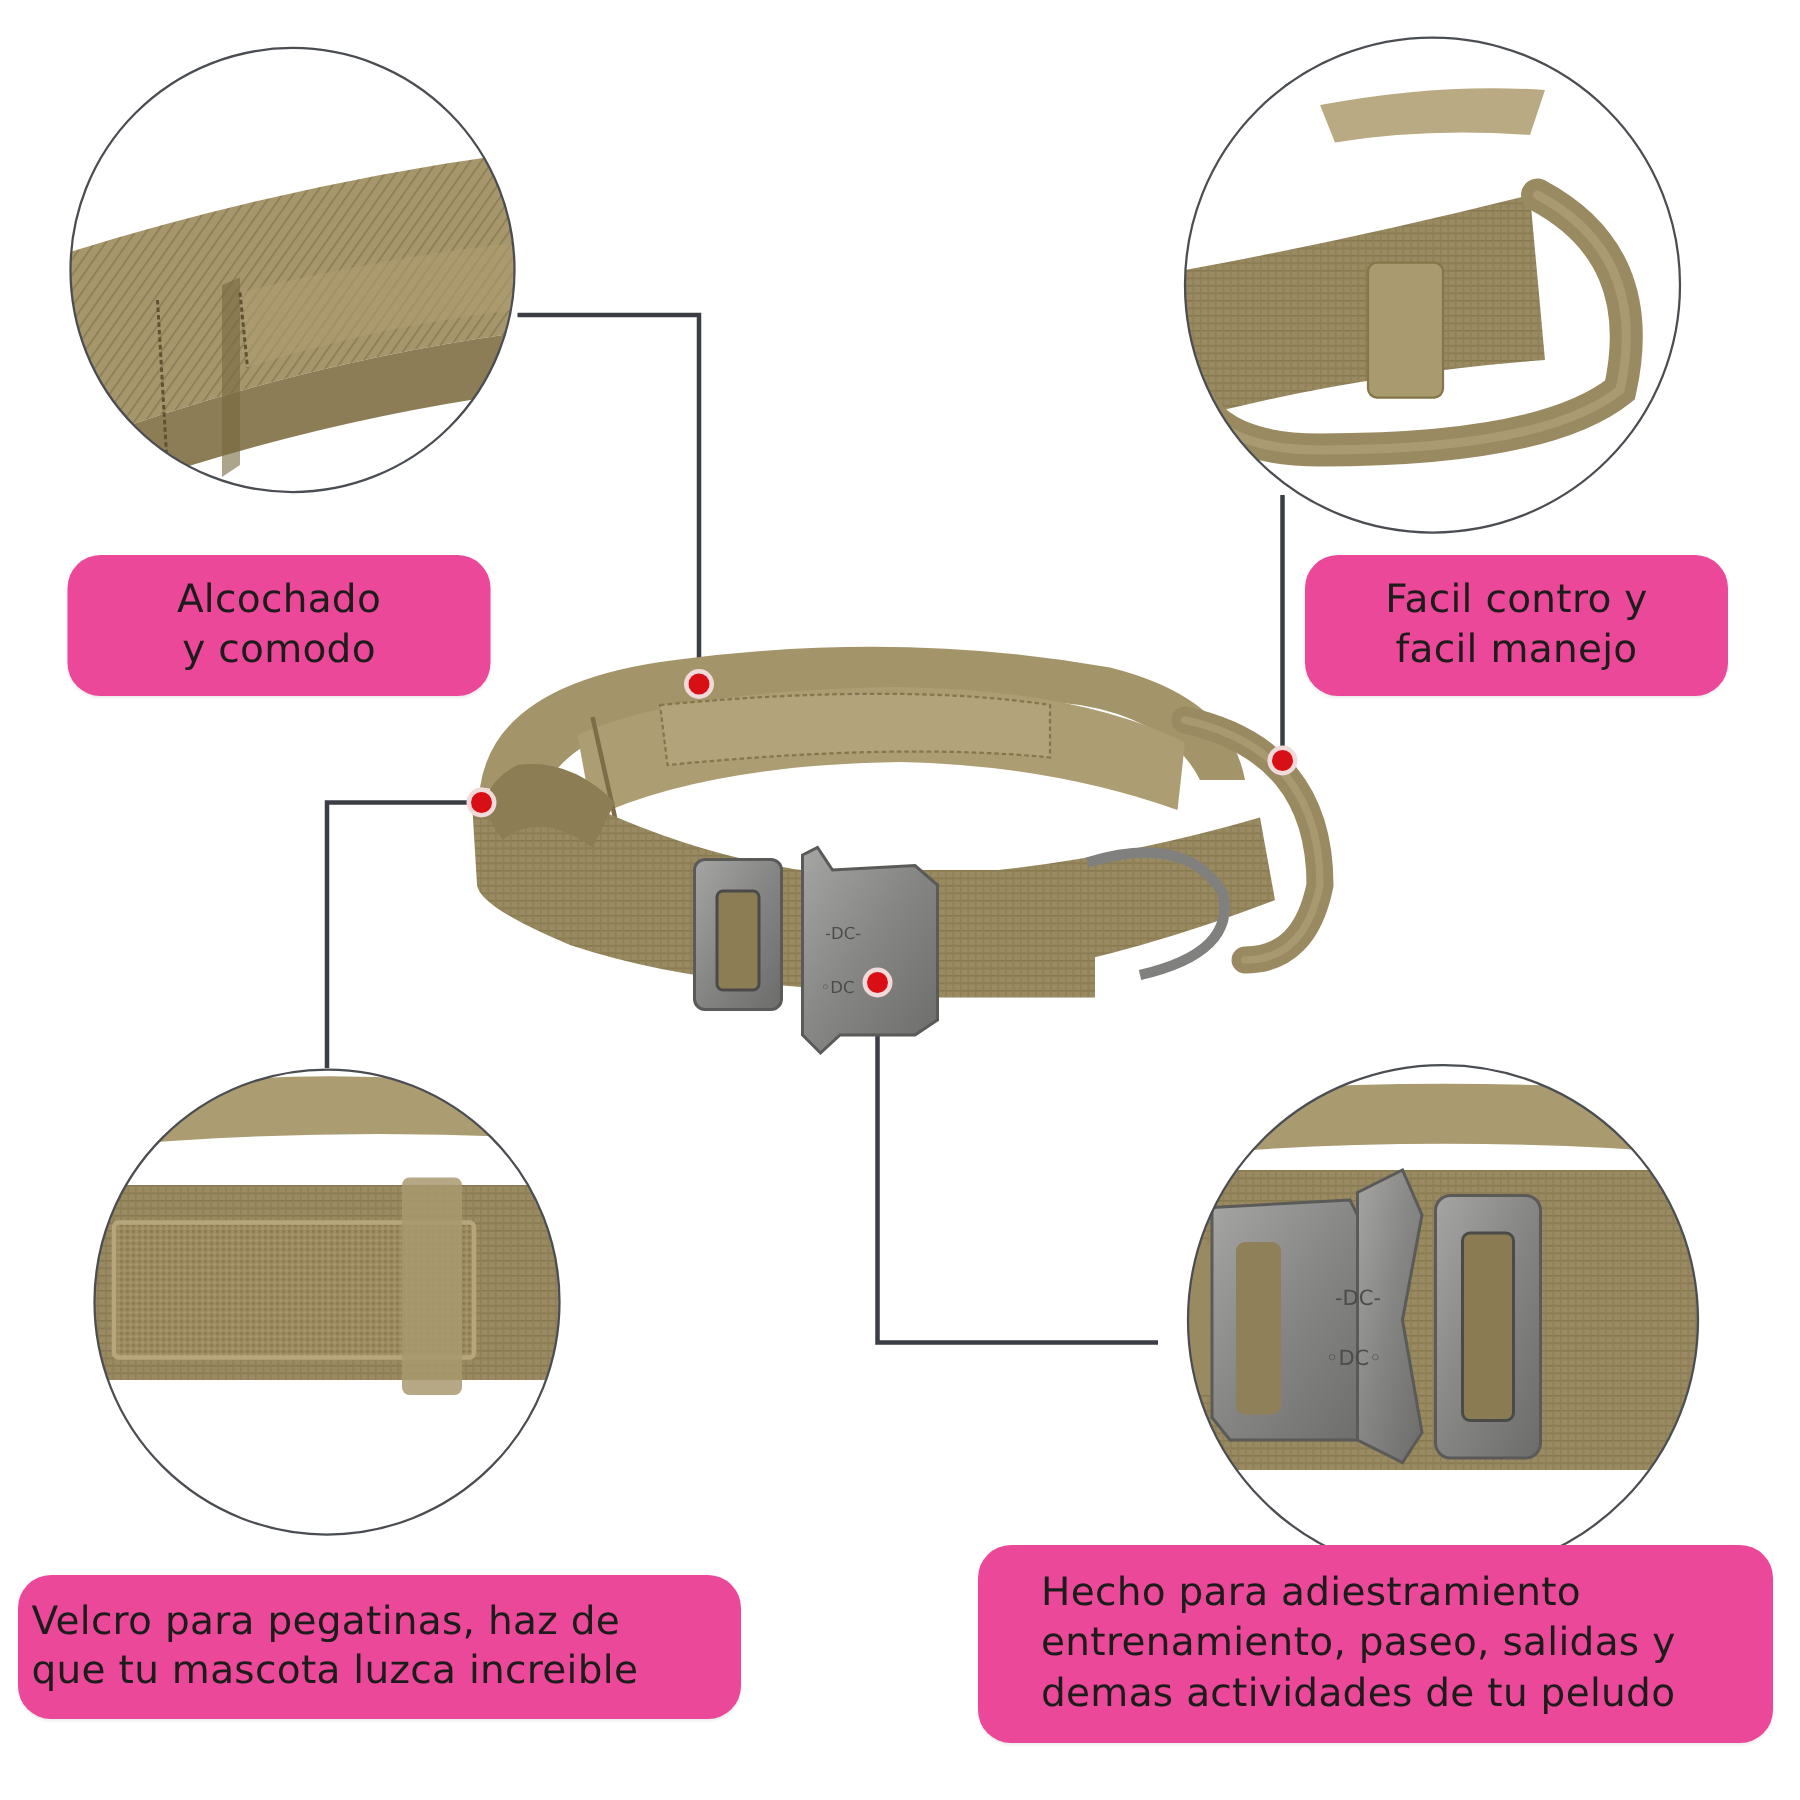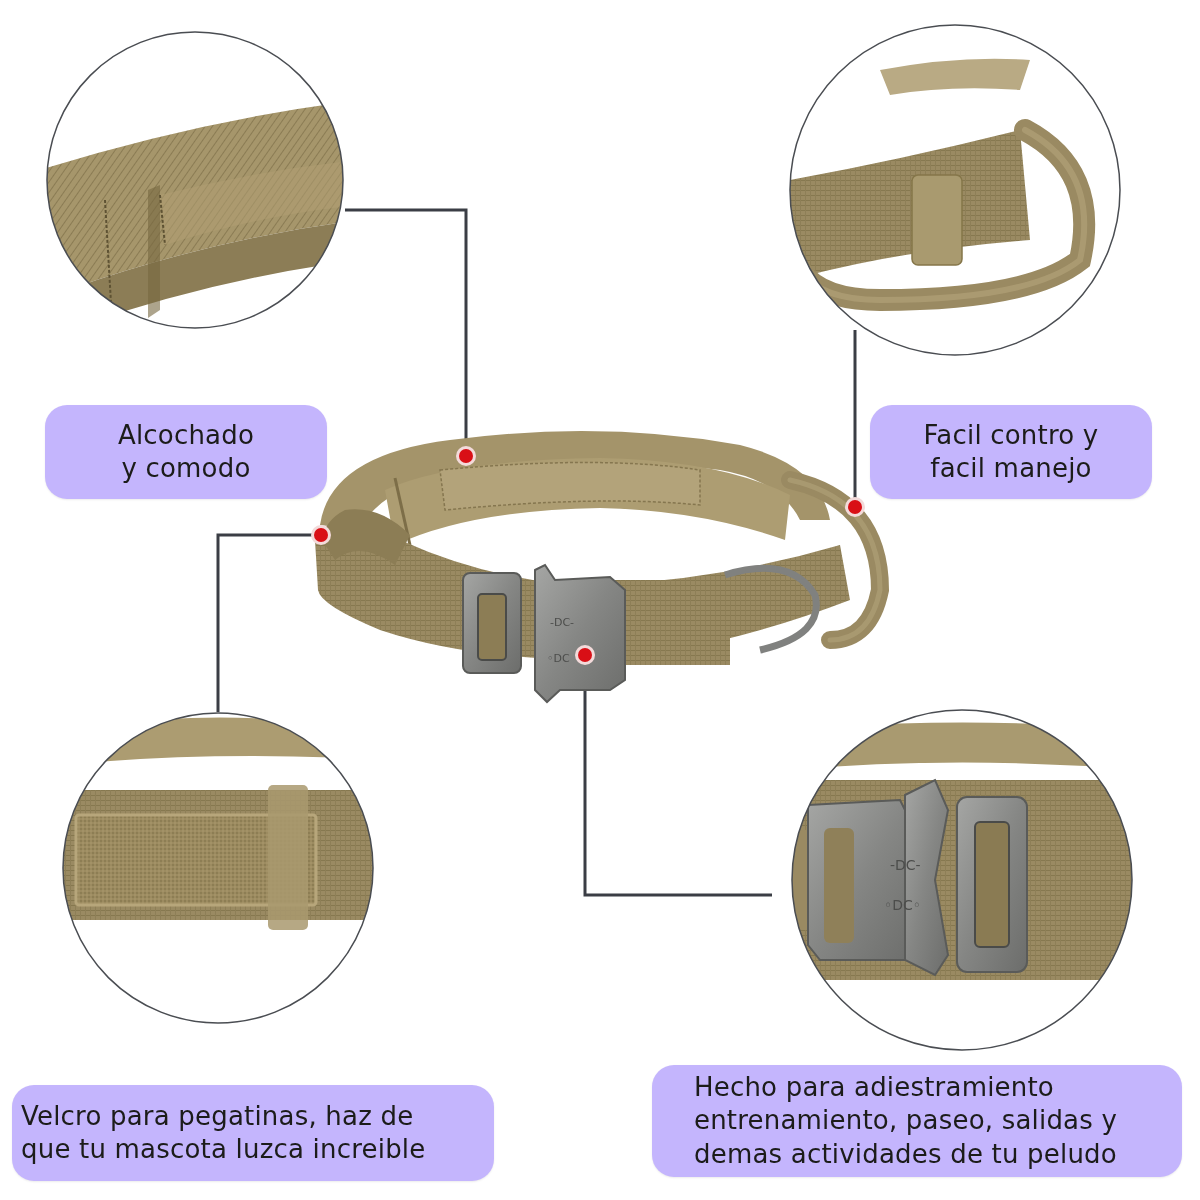--- a/index.html
+++ b/index.html
@@ -1,32 +1,31 @@
 <!DOCTYPE html>
 <html><head>
 <meta charset="utf-8">
 <style>
   html, body { margin: 0; padding: 0; background: #ffffff; }
   body { width: 1200px; height: 1200px; position: relative; overflow: hidden;
          font-family: "DejaVu Sans", "Liberation Sans", sans-serif; }
   .stage { position: absolute; left: 0; top: 0; width: 1200px; height: 1200px; }
   .label-box {
     position: absolute; box-sizing: border-box;
-    background: #c4b5fd; border-radius: 22px;
+    background: #ec4899; border-radius: 22px;
     color: #1c1c1a; display: flex; align-items: center; justify-content: center;
     text-align: center; line-height: 1.28; letter-spacing: 0.2px;
     box-shadow: 0 1px 2px rgba(0,0,0,0.08);
-    margin-top: 35px;
   }
   .label-box span { display: block; white-space: pre-line; }
   .label-box.left-aligned { justify-content: flex-start; text-align: left; }
   .lb-tl { left: 45px; top: 370px; width: 282px; height: 94px; font-size: 26px; }
   .lb-tr { left: 870px; top: 370px; width: 282px; height: 94px; font-size: 26px; justify-content: center; }
   .lb-bl { left: 12px; top: 1050px; width: 482px; height: 96px; font-size: 26px; padding-left: 9px; }
-  .lb-br { left: 652px; top: 1030px; width: 530px; height: 112px; font-size: 26px; padding-left: 42px; }
+  .lb-br { left: 652px; top: 1030px; width: 530px; height: 132px; font-size: 26px; padding-left: 42px; }
   svg { position: absolute; left: 0; top: 0; }
 </style>
 </head>
 <body>
 
 <div class="stage">
 
   <svg width="1200" height="1200" viewBox="0 0 1200 1200">
     <defs>
       <pattern id="twill" width="6" height="6" patternUnits="userSpaceOnUse" patternTransform="rotate(35)">

